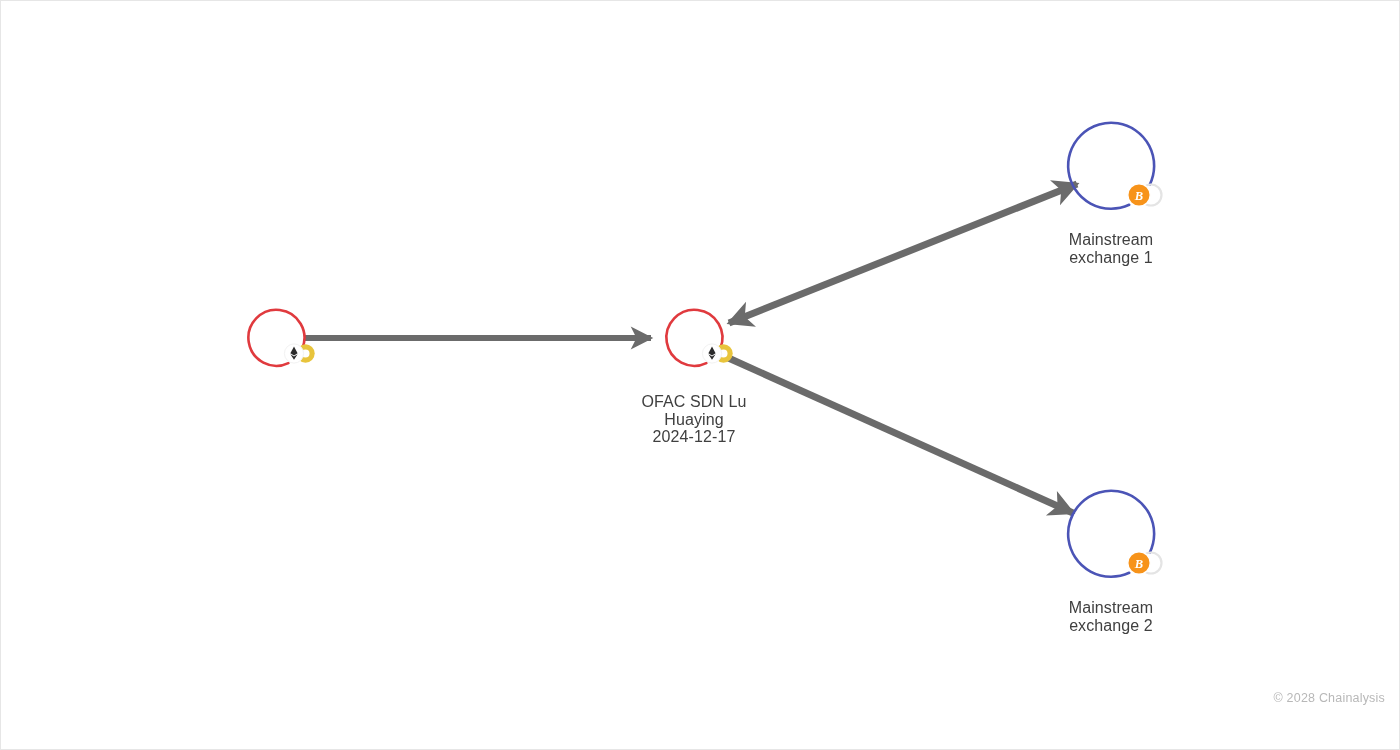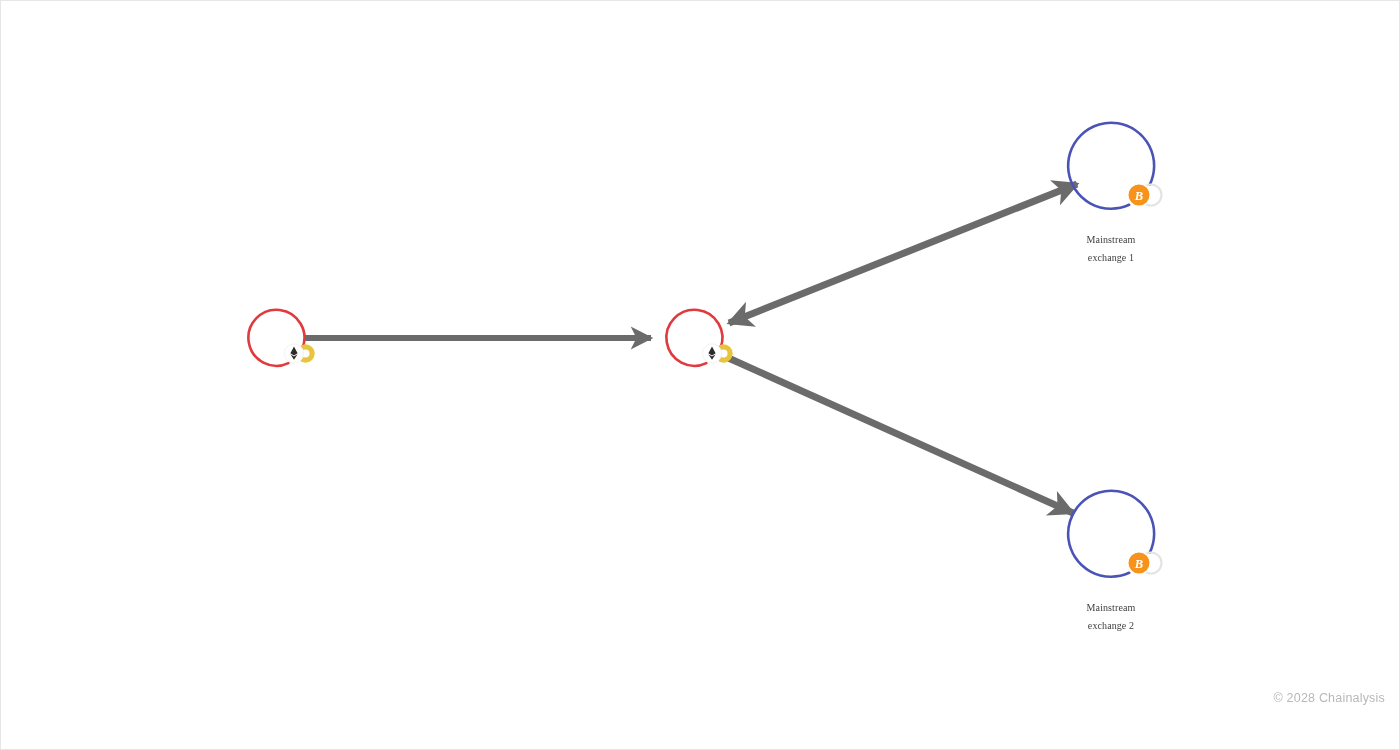--- a/index.html
+++ b/index.html
@@ -22,22 +22,22 @@
   #graph-svg {
     position: absolute;
     left: 0;
     top: 0;
     width: 1400px;
     height: 750px;
   }
   .node-label {
     position: absolute;
     text-align: center;
-    font-family: Liberation Serif, serif;
-    font-size: 10px;
+    font-family: Liberation Sans, sans-serif;
+    font-size: 16px;
     line-height: 17.5px;
     color: #404040;
     letter-spacing: 0.1px;
     white-space: pre-line;
     pointer-events: none;
   }
   .copyright {
     position: absolute;
     right: 14px;
     bottom: 44px;
@@ -117,20 +117,23 @@
         <circle cx="1150" cy="562" r="10.5" fill="none" stroke="#e4e4e4" stroke-width="2.2"></circle>
       </g>
       <g>
         <circle cx="1138" cy="562" r="11.2" fill="#f7931a" stroke="#ffffff" stroke-width="1.4"></circle>
         <text x="1138" y="566.6" text-anchor="middle" font-family="Liberation Serif, serif" font-size="12.5" font-weight="bold" font-style="italic" fill="#ffffff">B</text>
       </g>
     </g>
   </svg>
 
 
+  <div class="node-label" style="left:573px; top:392px; width:240px;">OFAC SDN Lu
+Huaying
+2024-12-17</div>
 
   <div class="node-label" style="left:990px; top:230px; width:240px;">Mainstream
 exchange 1</div>
 
   <div class="node-label" style="left:990px; top:598px; width:240px;">Mainstream
 exchange 2</div>
 
   <div class="copyright">© 2028 Chainalysis</div>
 
 </div>

